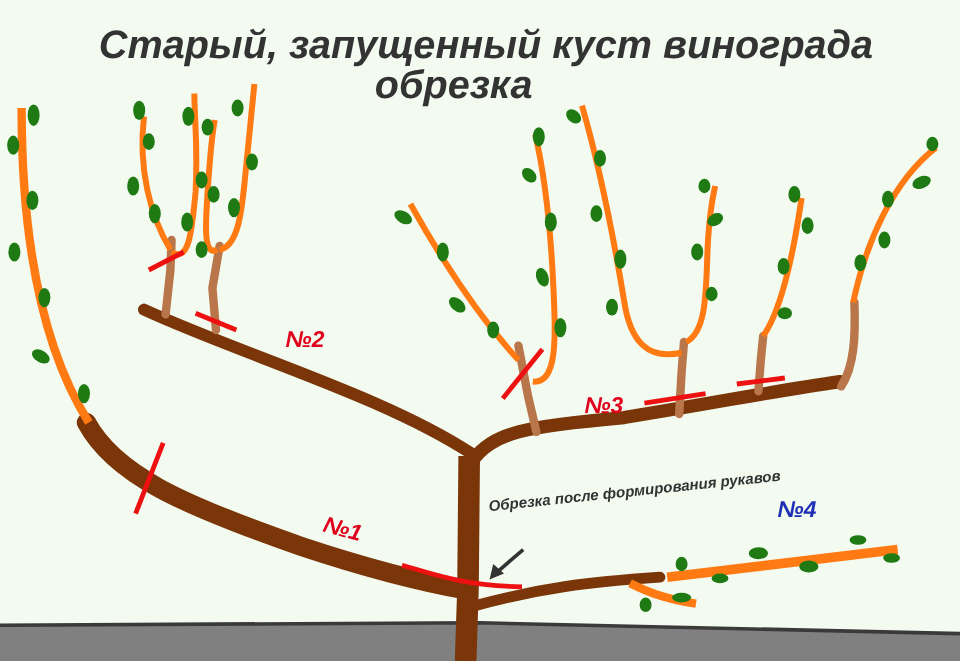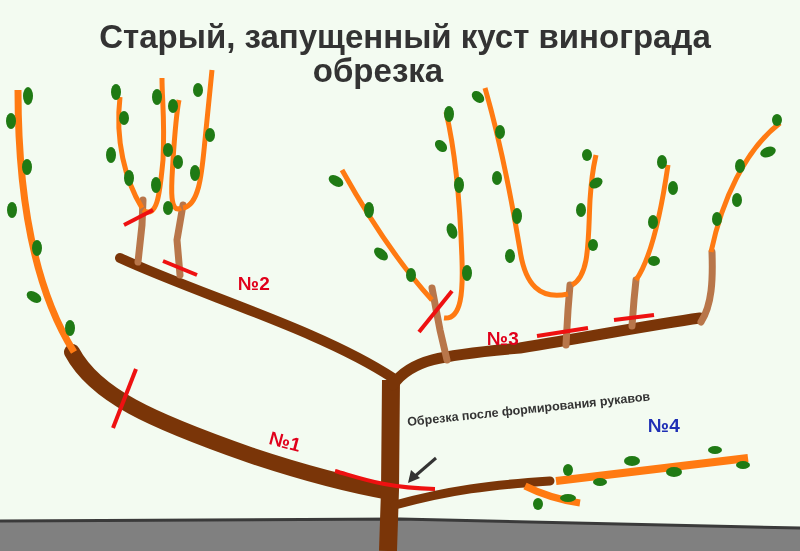--- a/index.html
+++ b/index.html
@@ -1,17 +1,17 @@
 <!DOCTYPE html>
 <html><head>
   <meta charset="utf-8">
   <style>
     html, body { margin: 0; padding: 0; }
     body { width: 800px; height: 551px; overflow: hidden; background: #f3fbf1; font-family: "Liberation Sans", sans-serif; }
-    #stage { position: relative; width: 800px; height: 551px; }
+    #stage { position: relative; width: 800px; height: 551px; font-style: italic; }
     svg { position: absolute; left: 0; top: 0; }
     .title { position: absolute; left: 0; width: 800px; text-align: center; font-weight: bold; color: #333333; font-family: "Liberation Sans", sans-serif; }
     .t1 { top: 18px; font-size: 33px; left: 5px; }
     .t2 { top: 52px; font-size: 33px; left: -22px; }
     .label { position: absolute; font-weight: bold; font-family: "Liberation Sans", sans-serif; }
     .lab-red { color: #e0001b; font-size: 19px; }
     .lab-blue { color: #1f2fb5; font-size: 19px; }
     .annot { position: absolute; left: 408px; top: 415px; font-size: 12.5px; font-weight: bold; color: #333333; transform: rotate(-6deg); transform-origin: left bottom; white-space: nowrap; }
   </style>
 </head>

